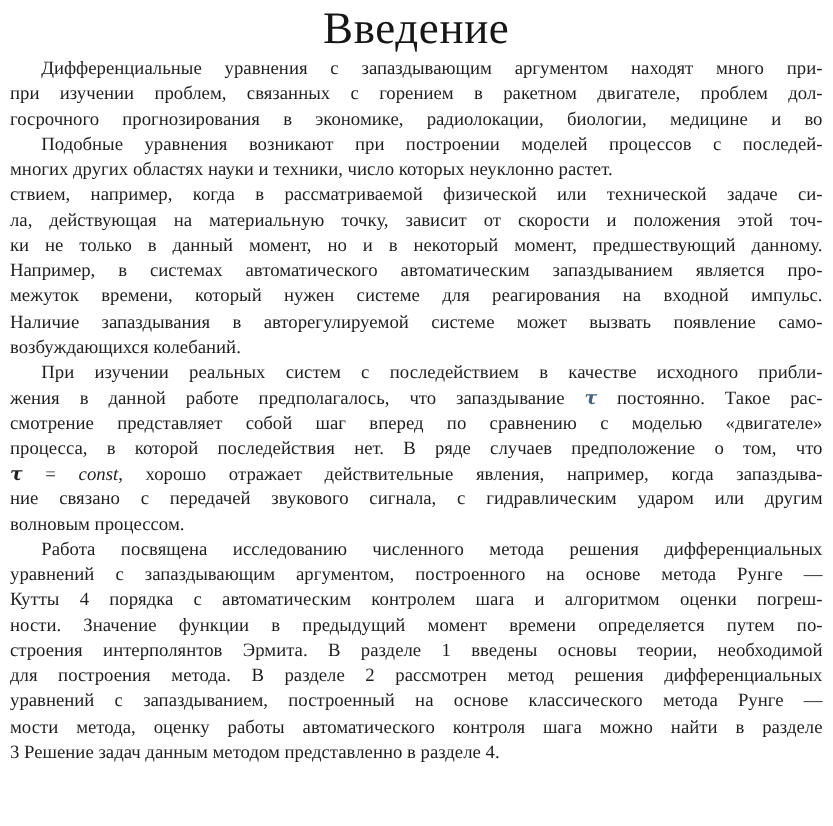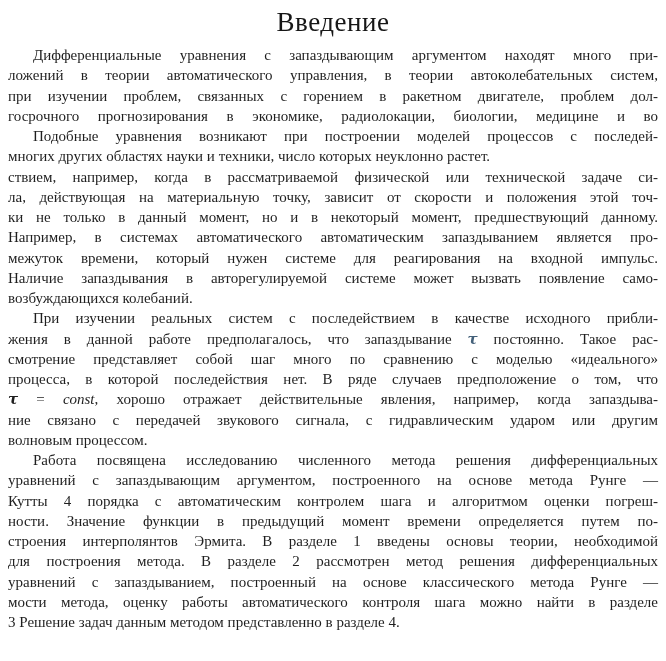--- a/index.html
+++ b/index.html
@@ -17,21 +17,21 @@
     font-family: "Liberation Serif", "DejaVu Serif", serif;
     color: #1f1f1f;
     overflow: hidden;
   }
   .title {
     margin: 0;
     padding-top: 6px;
     height: 32px;
     line-height: 32px;
     text-align: center;
-    font-size: 27px;
+    font-size: 36px;
     font-weight: normal;
     letter-spacing: 0.5px;
     color: #161616;
   }
   .body-text {
     margin-top: 7px;
     font-size: 15px;
   }
   .line {
     height: 20.25px;
@@ -57,35 +57,34 @@
     font-style: italic;
   }
 </style>
 </head>
 <body>
 
 <div class="page">
   <h1 class="title">Введение</h1>
   <div class="body-text">
       <div class="line first"><span>Дифференциальные уравнения с запаздывающим аргументом находят много при-</span></div>
-      <div class="line"><span>ложений в теории автоматического управления, в теории автоколебательных систем,</span></div>
       <div class="line"><span>при изучении проблем, связанных с горением в ракетном двигателе, проблем дол-</span></div>
       <div class="line"><span>госрочного прогнозирования в экономике, радиолокации, биологии, медицине и во</span></div>
       <div class="line first"><span>Подобные уравнения возникают при построении моделей процессов с последей-</span></div>
       <div class="line last"><span>многих других областях науки и техники, число которых неуклонно растет.</span></div>
       <div class="line"><span>ствием, например, когда в рассматриваемой физической или технической задаче си-</span></div>
       <div class="line"><span>ла, действующая на материальную точку, зависит от скорости и положения этой точ-</span></div>
       <div class="line"><span>ки не только в данный момент, но и в некоторый момент, предшествующий данному.</span></div>
       <div class="line"><span>Например, в системах автоматического автоматическим запаздыванием является про-</span></div>
       <div class="line"><span>межуток времени, который нужен системе для реагирования на входной импульс.</span></div>
       <div class="line"><span>Наличие запаздывания в авторегулируемой системе может вызвать появление само-</span></div>
       <div class="line last"><span>возбуждающихся колебаний.</span></div>
       <div class="line first"><span>При изучении реальных систем с последействием в качестве исходного прибли-</span></div>
       <div class="line"><span>жения в данной работе предполагалось, что запаздывание </span><span class="tau tinted" style="color: rgb(68, 97, 122);">τ</span><span> постоянно. Такое рас-</span></div>
-      <div class="line"><span>смотрение представляет собой шаг много по сравнению с моделью «идеального»</span></div>
+      <div class="line"><span>смотрение представляет собой шаг вперед по сравнению с моделью «двигателе»</span></div>
       <div class="line"><span>процесса, в которой последействия нет. В ряде случаев предположение о том, что</span></div>
       <div class="line"><span class="tau">τ</span><span> = </span><span class="it">const</span><span>, хорошо отражает действительные явления, например, когда запаздыва-</span></div>
       <div class="line"><span>ние связано с передачей звукового сигнала, с гидравлическим ударом или другим</span></div>
       <div class="line last"><span>волновым процессом.</span></div>
       <div class="line first"><span>Работа посвящена исследованию численного метода решения дифференциальных</span></div>
       <div class="line"><span>уравнений с запаздывающим аргументом, построенного на основе метода Рунге —</span></div>
       <div class="line"><span>Кутты 4 порядка с автоматическим контролем шага и алгоритмом оценки погреш-</span></div>
       <div class="line"><span>ности. Значение функции в предыдущий момент времени определяется путем по-</span></div>
       <div class="line"><span>строения интерполянтов Эрмита. В разделе 1 введены основы теории, необходимой</span></div>
       <div class="line"><span>для построения метода. В разделе 2 рассмотрен метод решения дифференциальных</span></div>

